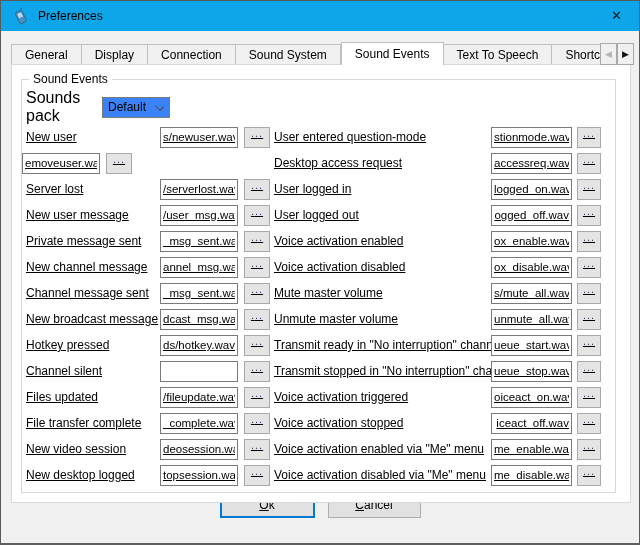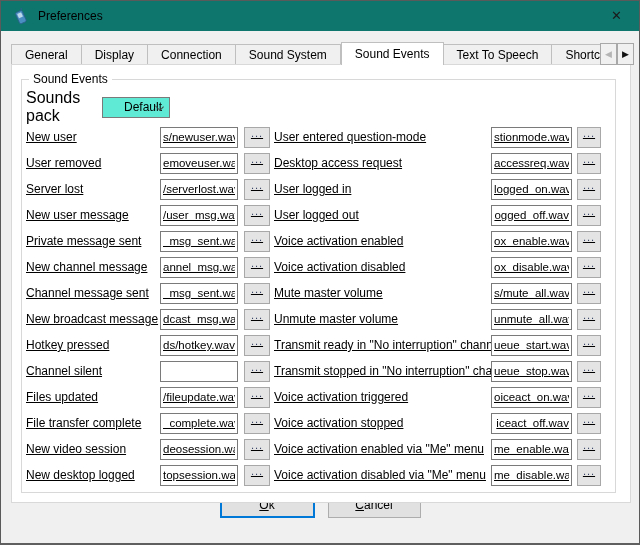--- a/index.html
+++ b/index.html
@@ -3,21 +3,21 @@
 <meta charset="utf-8">
 <style>
   html,body{margin:0;padding:0;background:#c8c8c8;}
   *{box-sizing:border-box;font-family:"Liberation Sans","DejaVu Sans",sans-serif;}
   .window{
     position:relative;width:640px;height:545px;background:#f0f0f0;
     border:1px solid #5a5a5a;border-bottom:2px solid #5f5f5f;overflow:hidden;
   }
   
   .titlebar{
-    position:absolute;top:0;left:0;right:0;height:30px;background:#0f766e;
+    position:absolute;top:0;left:0;right:0;height:30px;background:#0ea5e9;
     display:flex;align-items:center;
   }
   .app-icon{width:17px;height:17px;margin-left:11px;flex:0 0 auto;}
   .title-text{margin-left:9px;font-size:12px;color:#000;}
   .close-btn{
     position:absolute;top:0;right:0;width:45px;height:29px;
     display:flex;align-items:center;justify-content:center;
     font-size:13px;color:#1a1a1a;cursor:pointer;
   }
   
@@ -52,22 +52,22 @@
     border:1px solid #d8d8d8;
   }
   .groupbox-title{
     position:absolute;top:-8px;left:7px;background:#ffffff;padding:0 4px;
     font-size:12px;color:#000;
   }
   .gb-inner{position:absolute;left:0;top:0;right:0;bottom:0;padding:16px 0 0 0;}
   .packrow{display:flex;align-items:center;height:22px;margin-left:4px;}
   .packrow .plabel{font-size:16px;color:#000;width:76px;}
   .combo{
-    width:68px;height:21px;background:#5eead4;border:1px solid #7a7a7a;
-    display:flex;align-items:center;font-size:12px;color:#000;padding-left:21px;
+    width:68px;height:21px;background:#3b82f6;border:1px solid #7a7a7a;
+    display:flex;align-items:center;font-size:12px;color:#000;padding-left:5px;
     position:relative;cursor:pointer;
   }
   .combo .chev{
     position:absolute;right:6px;top:7px;width:7px;height:7px;
     border-right:1px solid #444;border-bottom:1px solid #444;
     transform:rotate(45deg) scale(1,.8);transform-origin:center;margin-top:-2px;
   }
   
   .cols{display:flex;margin-top:6px;}
   .col-left{width:248px;flex:0 0 auto;}
@@ -166,21 +166,20 @@
         </div>
         <div class="cols">
           <div class="col-left" id="col-left">
   <div class="srow">
     <span class="rlabel row-label">New user</span>
     <input class="wavfield row-field" type="text" readonly="" value="s/newuser.wav" style="">
     <div class="browse-btn row-browse">...</div>
   </div>
 
   <div class="srow">
-    <span class="rlabel row-label">User removed</span>
     <input class="wavfield row-field" type="text" readonly="" value="emoveuser.wav" style="">
     <div class="browse-btn row-browse">...</div>
   </div>
 
   <div class="srow">
     <span class="rlabel row-label">Server lost</span>
     <input class="wavfield row-field" type="text" readonly="" value="/serverlost.wav" style="">
     <div class="browse-btn row-browse">...</div>
   </div>
 

